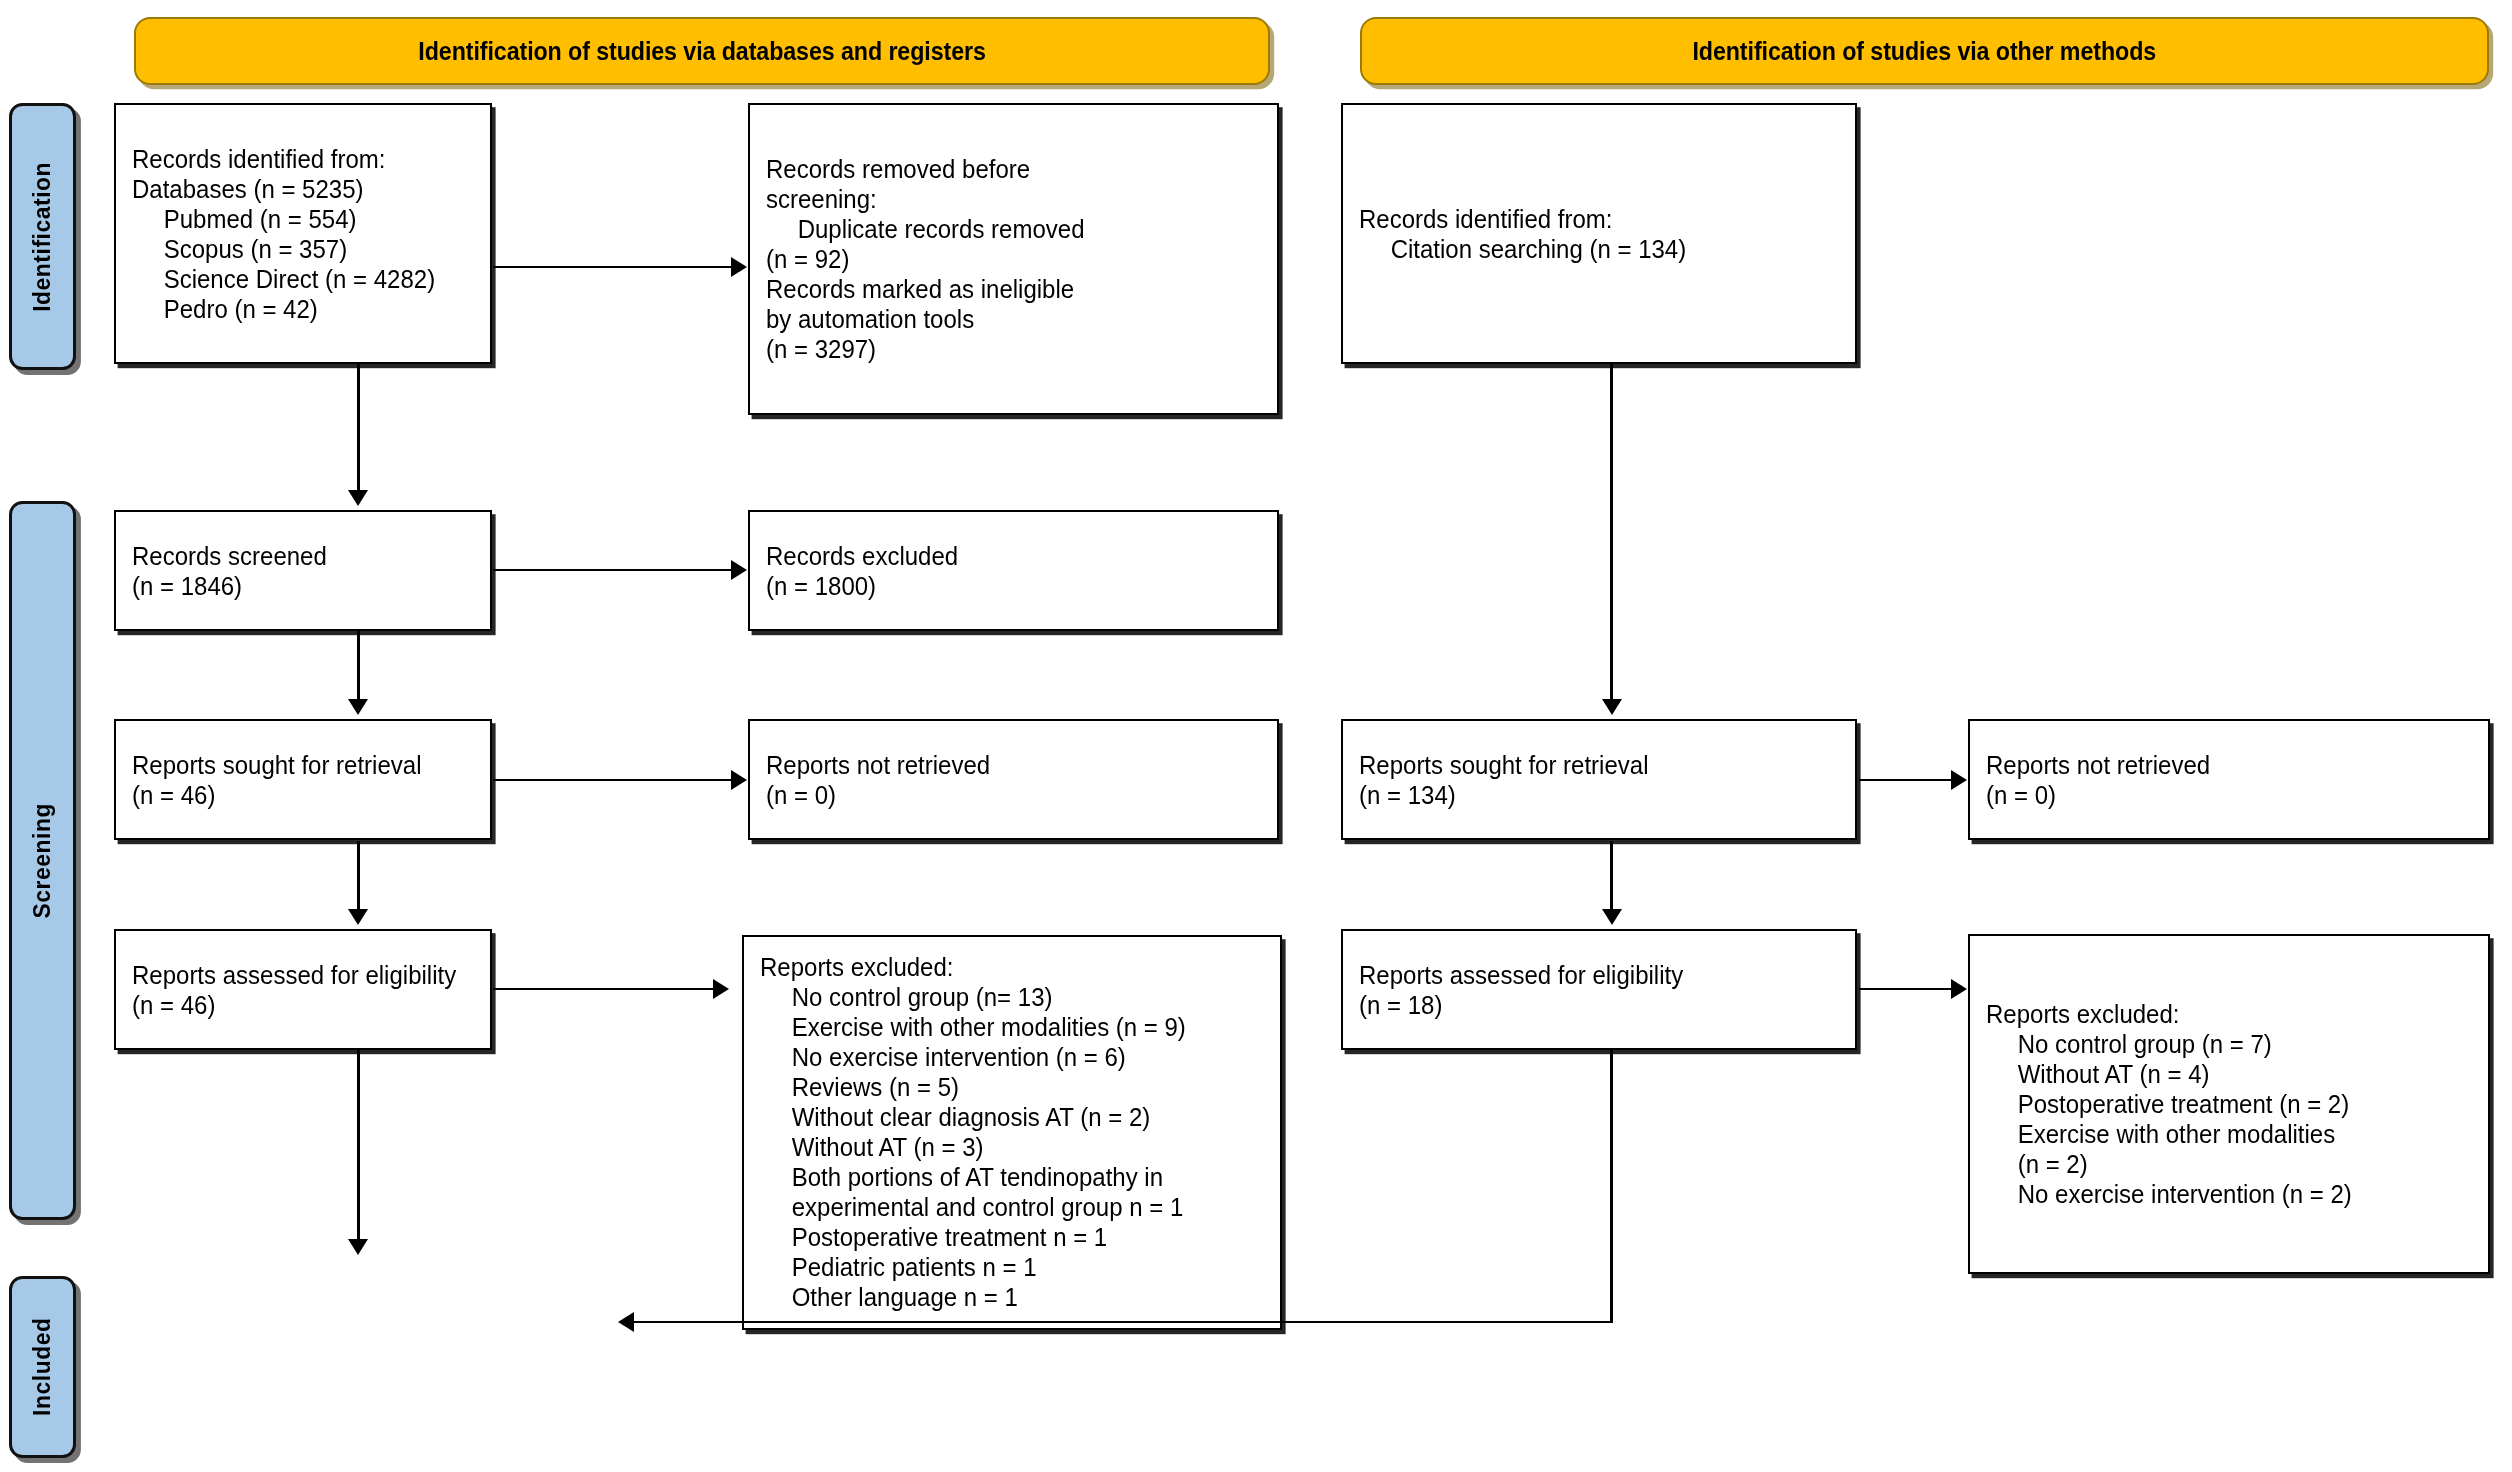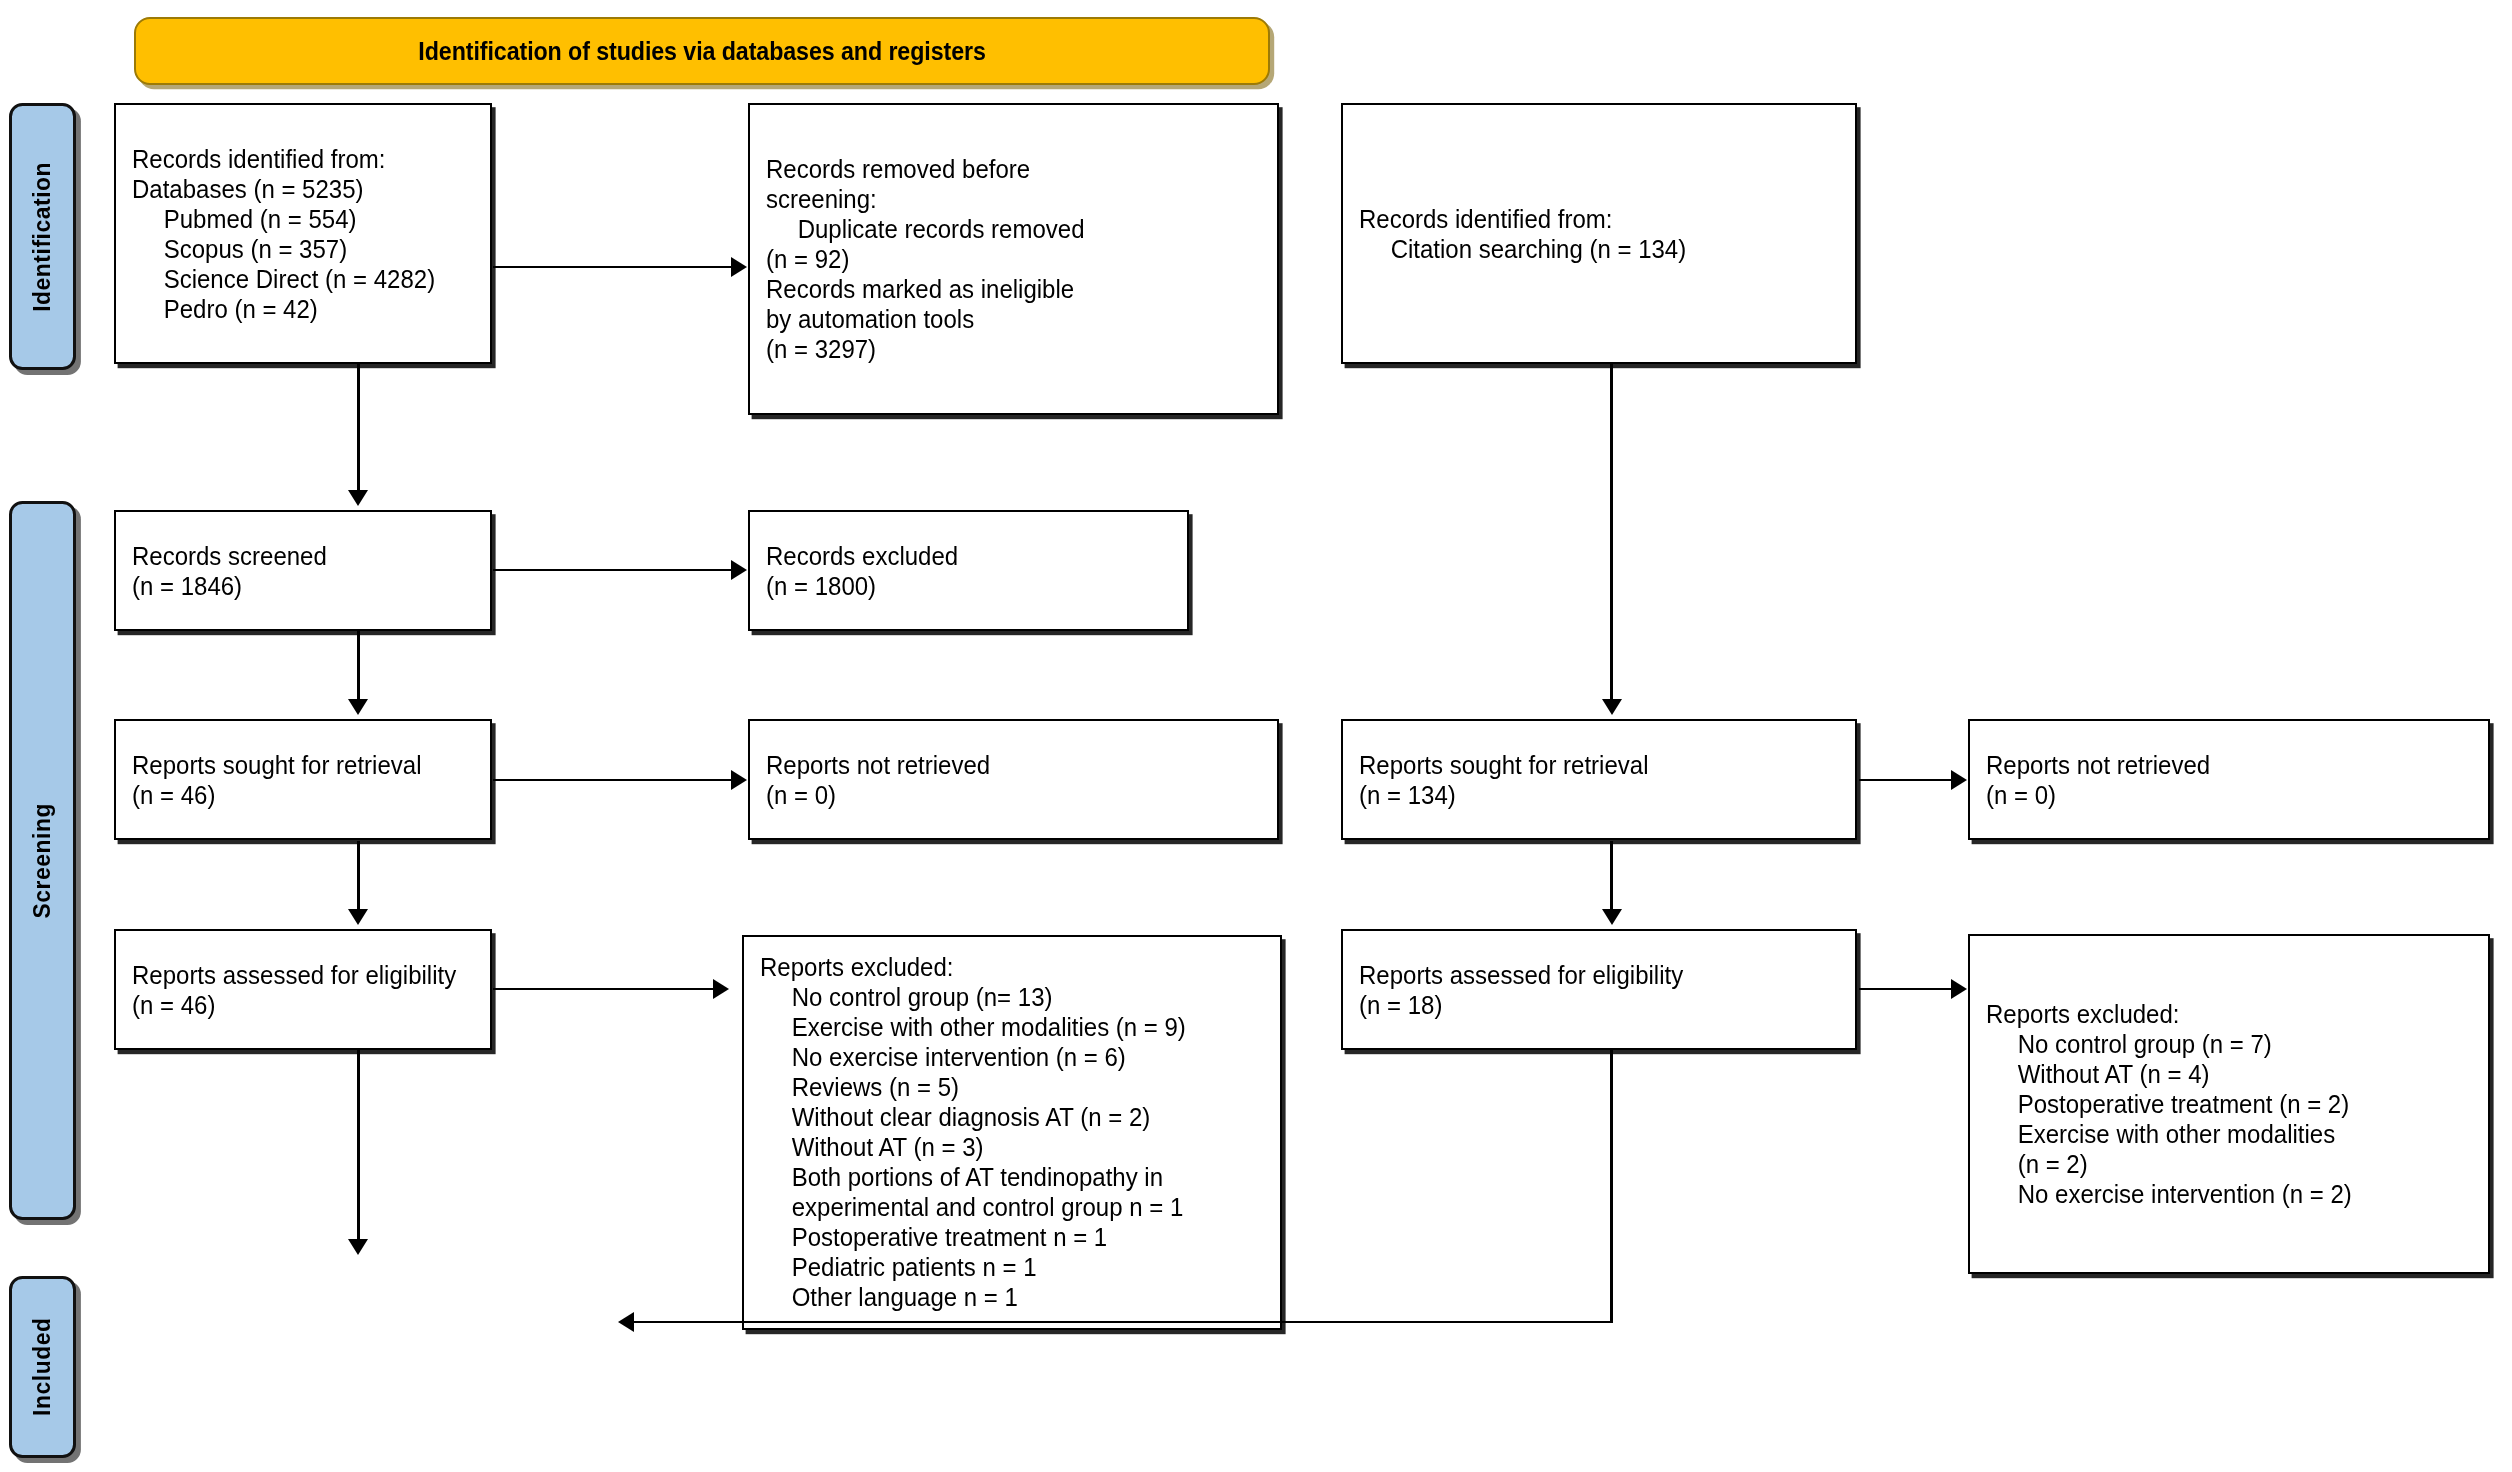--- a/index.html
+++ b/index.html
@@ -113,20 +113,23 @@
 </style>
 </head>
 <body>
 
 <div id="stage">
 
   <div class="banner" style="left:134px; top:17px; width:1136px; height:68px;">
     <span>Identification of studies via databases and registers</span>
   </div>
 
+  <div class="banner" style="left:1360px; top:17px; width:1129px; height:68px;">
+    <span>Identification of studies via other methods</span>
+  </div>
 
   <div class="pill" style="left:8.5px; top:103px; width:67px; height:267px;">
     <span>Identification</span>
   </div>
 
   <div class="pill" style="left:8.5px; top:501px; width:67px; height:719px;">
     <span>Screening</span>
   </div>
 
   <div class="pill" style="left:8.5px; top:1276px; width:67px; height:182px;">
@@ -150,21 +153,21 @@
     <div class="line">Records marked as ineligible</div>
     <div class="line">by automation tools</div>
     <div class="line">(n = 3297)</div>
   </div>
 
   <div class="box" style="left:114px; top:510px; width:378px; height:121px;">
     <div class="line">Records screened</div>
     <div class="line">(n = 1846)</div>
   </div>
 
-  <div class="box" style="left:748px; top:510px; width:441px; height:121px;">
+  <div class="box" style="left:748px; top:510px; width:531px; height:121px;">
     <div class="line">Records excluded</div>
     <div class="line">(n = 1800)</div>
   </div>
 
   <div class="box" style="left:114px; top:719px; width:378px; height:121px;">
     <div class="line">Reports sought for retrieval</div>
     <div class="line">(n = 46)</div>
   </div>
 
   <div class="box" style="left:748px; top:719px; width:531px; height:121px;">

